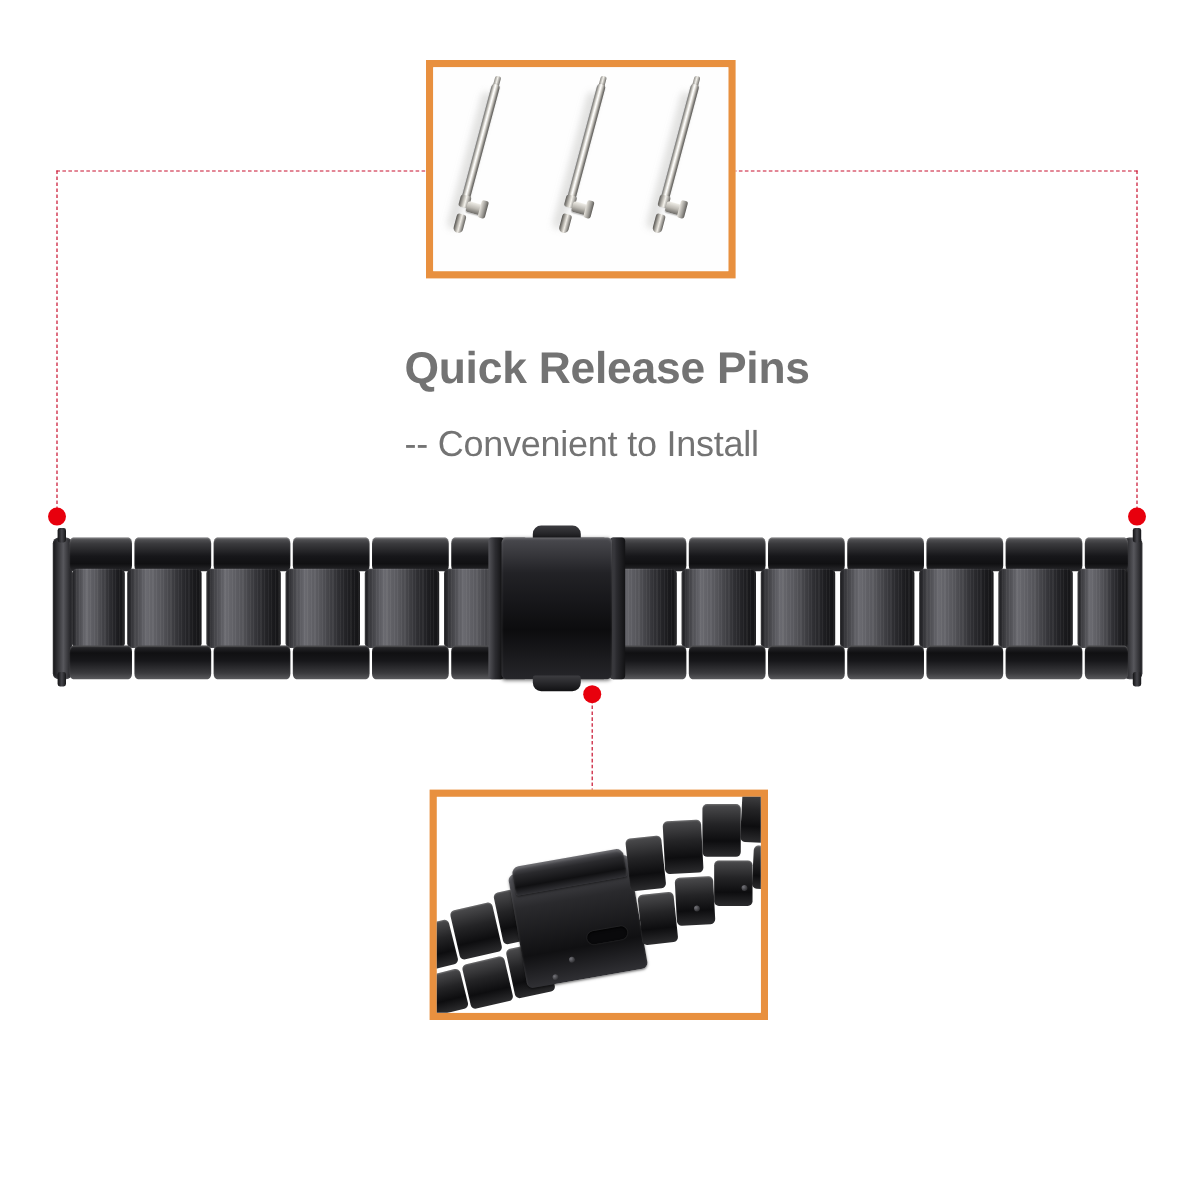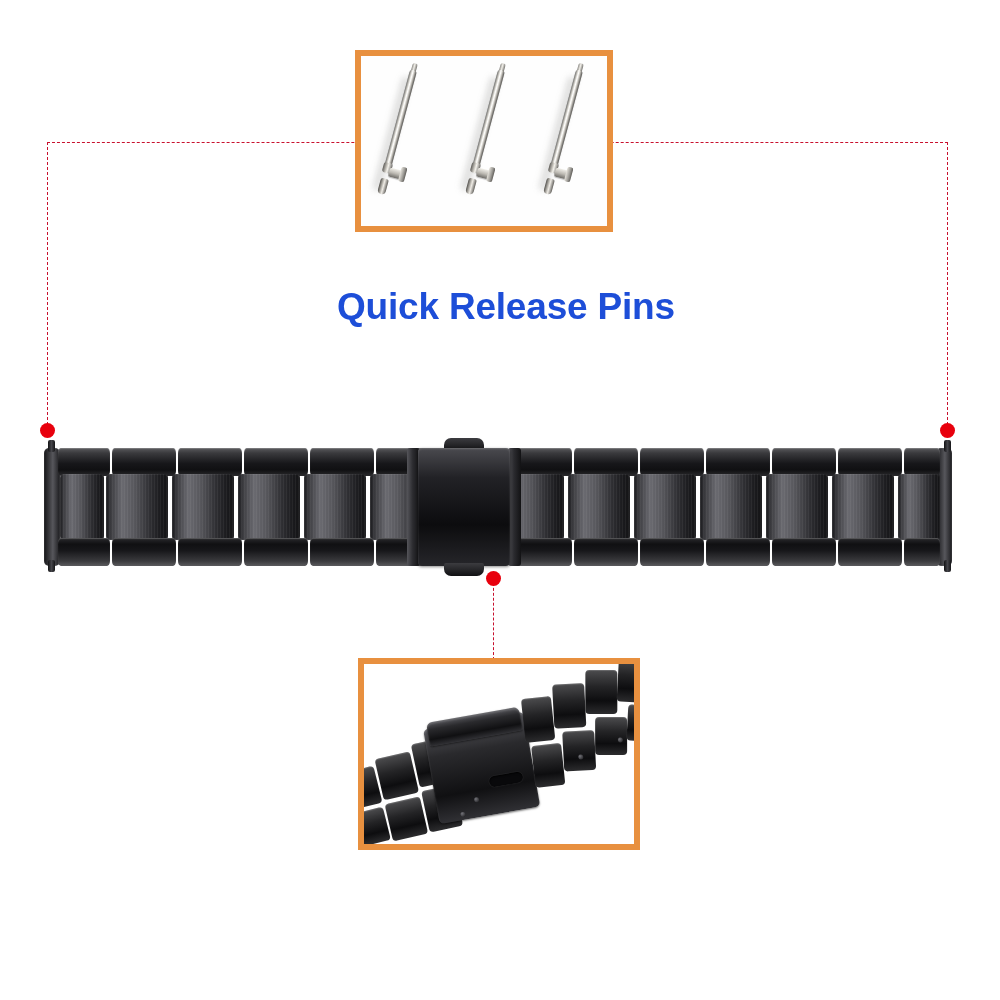--- a/index.html
+++ b/index.html
@@ -257,21 +257,21 @@
   .dash-v {
     position: absolute;
     width: 0;
     border-left: 1.6px dashed #C8102E;
   }
 
   
   .cap {
     position: absolute;
     white-space: nowrap;
-    color: #1d4ed8;
+    color: #737373;
     letter-spacing: -0.2px;
   }
   #cap-pins-title {
     left: 337px; top: 286px;
     font-size: 37px;
     font-weight: bold;
   }
   #cap-pins-sub {
     left: 337px; top: 354px;
     font-size: 30px;
@@ -326,20 +326,21 @@
           <div class="tip"></div>
           <div class="shaft"></div>
         <div class="collar"></div>
           <div class="lever"></div>
           <div class="foot"></div>
       </div>
     </div>
   </div>
 
   <div class="cap" id="cap-pins-title">Quick Release Pins</div>
+  <div class="cap" id="cap-pins-sub">-- Convenient to Install</div>
 
   <div id="band">
     <div class="end-cap left"></div>
     <div class="end-cap right"></div>
 
     <div class="band-row row-top">
       <div class="lk outer" style="left:14px;  width:52px;"></div>
       <div class="lk outer" style="left:68px;  width:64px;"></div>
       <div class="lk outer" style="left:134px; width:64px;"></div>
       <div class="lk outer" style="left:200px; width:64px;"></div>

